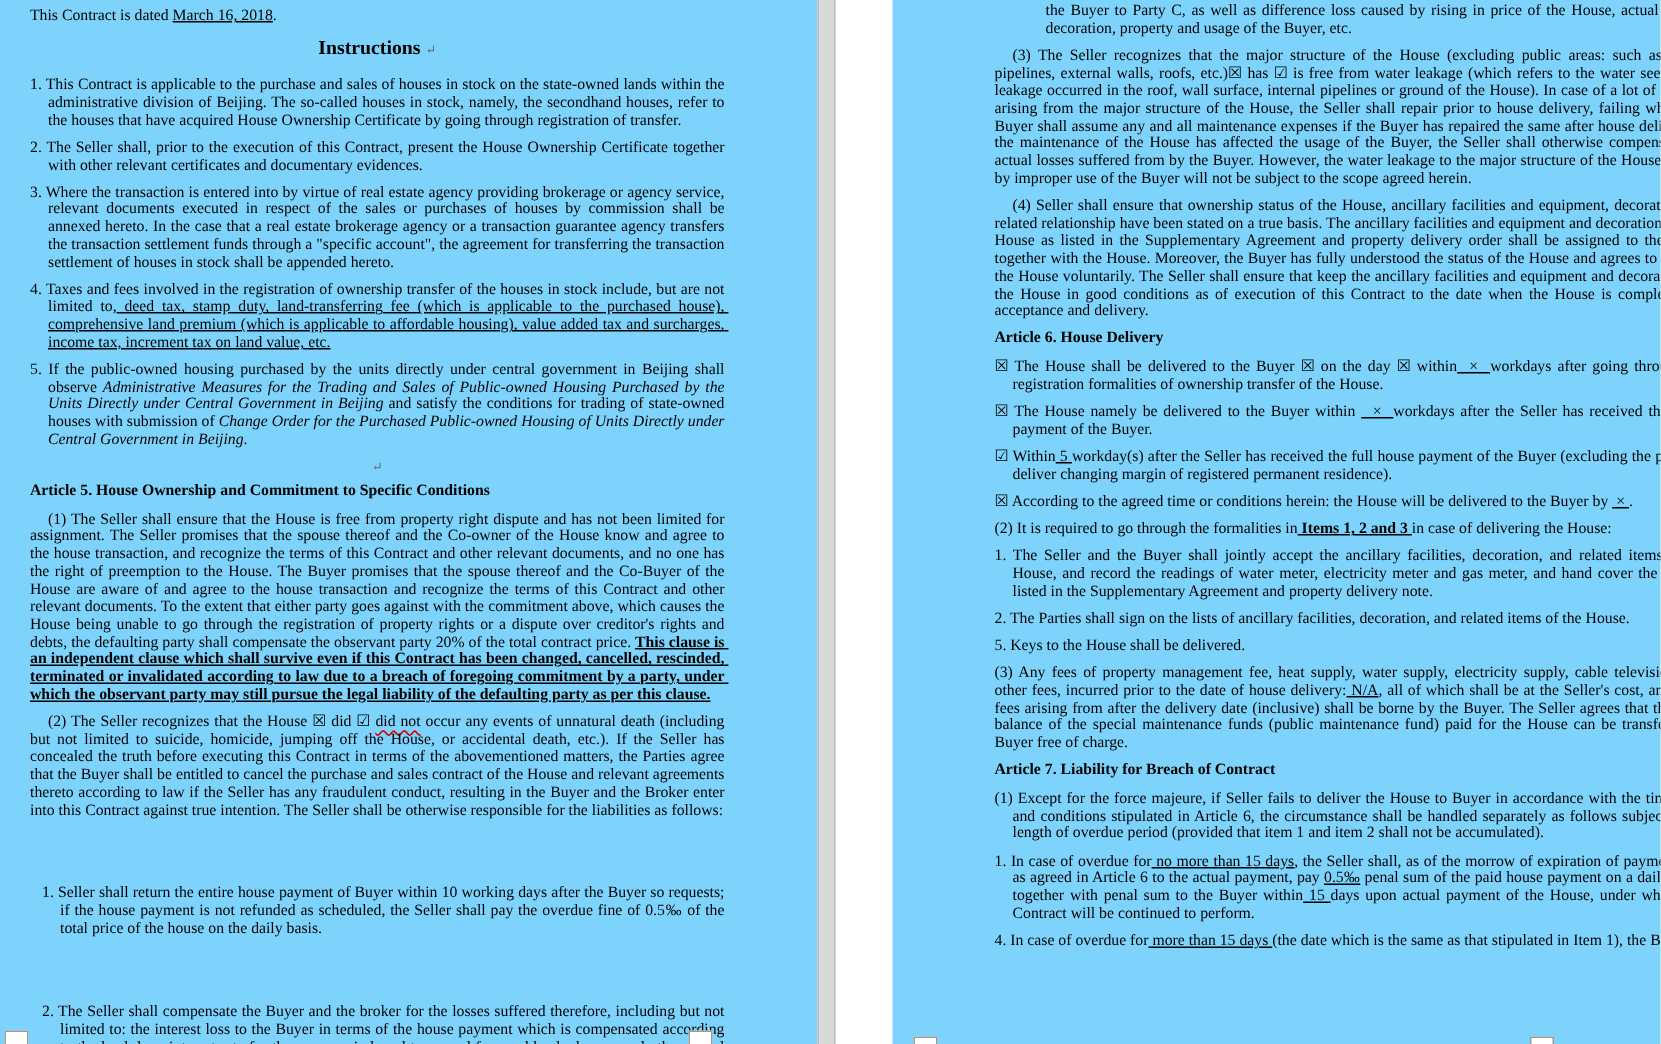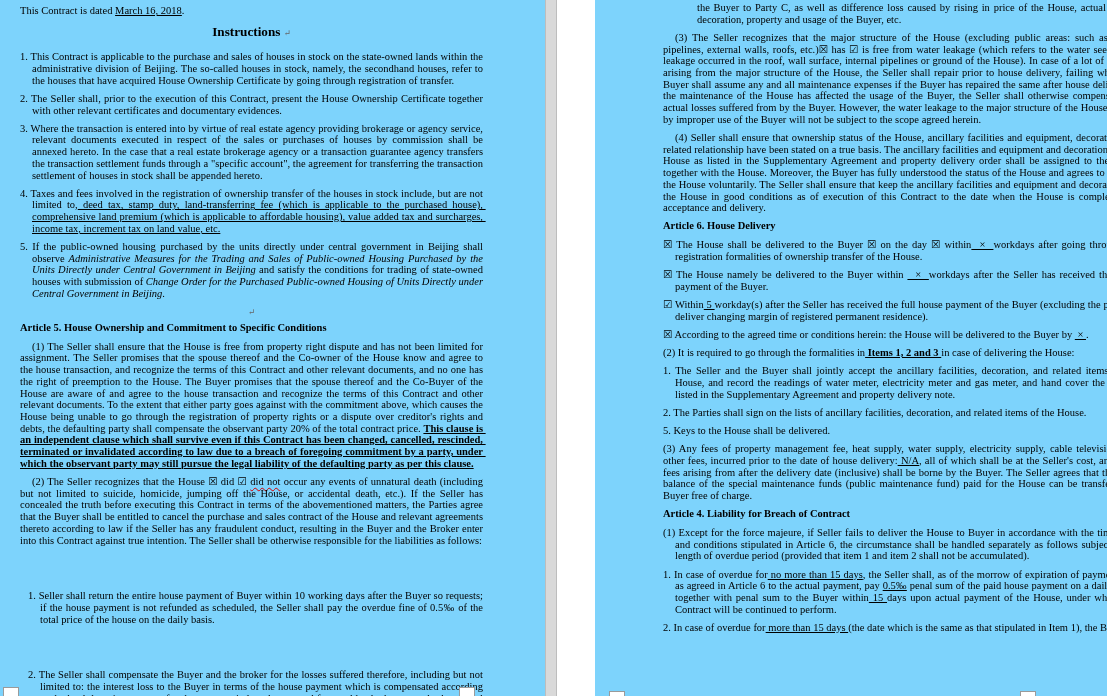--- a/index.html
+++ b/index.html
@@ -58,23 +58,23 @@
     <div class="blk heading"><span class="r">Article 6. House Delivery </span></div>
     <div class="blk cb"><span class="r">☒ The House shall be delivered to the Buyer ☒ on the day ☒ within</span><span class="r u">&nbsp;&nbsp;×&nbsp;&nbsp;</span><span class="r">workdays after going through the registration formalities of ownership transfer of the House. </span></div>
     <div class="blk cb"><span class="r">☒ The House namely be delivered to the Buyer within </span><span class="r u">&nbsp;&nbsp;×&nbsp;&nbsp;</span><span class="r">workdays after the Seller has received the down payment of the Buyer. </span></div>
     <div class="blk cb"><span class="r">☑ Within</span><span class="r u">&nbsp;5&nbsp;</span><span class="r">workday(s) after the Seller has received the full house payment of the Buyer (excluding the property deliver changing margin of registered permanent residence). </span></div>
     <div class="blk cb"><span class="r">☒ According to the agreed time or conditions herein: the House will be delivered to the Buyer by </span><span class="r u">&nbsp;×&nbsp;</span><span class="r">. </span></div>
     <div class="blk p0"><span class="r">(2) It is required to go through the formalities in</span><span class="r b u">&nbsp;Items 1, 2 and 3&nbsp;</span><span class="r">in case of delivering the House: </span></div>
     <div class="blk li"><span class="r">1. The Seller and the Buyer shall jointly accept the ancillary facilities, decoration, and related items of the House, and record the readings of water meter, electricity meter and gas meter, and hand cover the articles listed in the Supplementary Agreement and property delivery note. </span></div>
     <div class="blk li"><span class="r">2. The Parties shall sign on the lists of ancillary facilities, decoration, and related items of the House. </span></div>
     <div class="blk li"><span class="r">5. Keys to the House shall be delivered. </span></div>
     <div class="blk p0"><span class="r">(3) Any fees of property management fee, heat supply, water supply, electricity supply, cable television, and other fees, incurred prior to the date of house delivery:</span><span class="r u">&nbsp;N/A</span><span class="r">, all of which shall be at the Seller's cost, and other fees arising from after the delivery date (inclusive) shall be borne by the Buyer. The Seller agrees that the book balance of the special maintenance funds (public maintenance fund) paid for the House can be transferred to Buyer free of charge. </span></div>
-    <div class="blk heading"><span class="r">Article 4. Liability for Breach of Contract </span></div>
+    <div class="blk heading"><span class="r">Article 7. Liability for Breach of Contract </span></div>
     <div class="blk li"><span class="r">(1) Except for the force majeure, if Seller fails to deliver the House to Buyer in accordance with the time limit and conditions stipulated in Article 6, the circumstance shall be handled separately as follows subject to the length of overdue period (provided that item 1 and item 2 shall not be accumulated). </span></div>
     <div class="blk li"><span class="r">1. In case of overdue for</span><span class="r u">&nbsp;no more than 15 days</span><span class="r">, the Seller shall, as of the morrow of expiration of payment date as agreed in Article 6 to the actual payment, pay </span><span class="r u">0.5‰</span><span class="r"> penal sum of the paid house payment on a daily basis, together with penal sum to the Buyer within</span><span class="r u">&nbsp;15&nbsp;</span><span class="r">days upon actual payment of the House, under which this Contract will be continued to perform. </span></div>
-    <div class="blk li"><span class="r">2. In case of overdue for</span><span class="r u">&nbsp;more than 15 days&nbsp;</span><span class="r">(the date which is the same as that stipulated in Item 1), the Buyer</span></div>
+    <div class="blk li"><span class="r">4. In case of overdue for</span><span class="r u">&nbsp;more than 15 days&nbsp;</span><span class="r">(the date which is the same as that stipulated in Item 1), the Buyer</span></div>
   </div>
 <div id="marks">
     <div class="corner-mark" style="left: 3px; top: 687px; width: 16px;"></div>
     <div class="corner-mark" style="left: 459px; top: 687px; width: 16px;"></div>
     <div class="corner-mark" style="left: 609px; top: 691px; width: 16px;"></div>
     <div class="corner-mark" style="left: 1020px; top: 691px; width: 16px;"></div>
   </div>
 
 </body></html>

